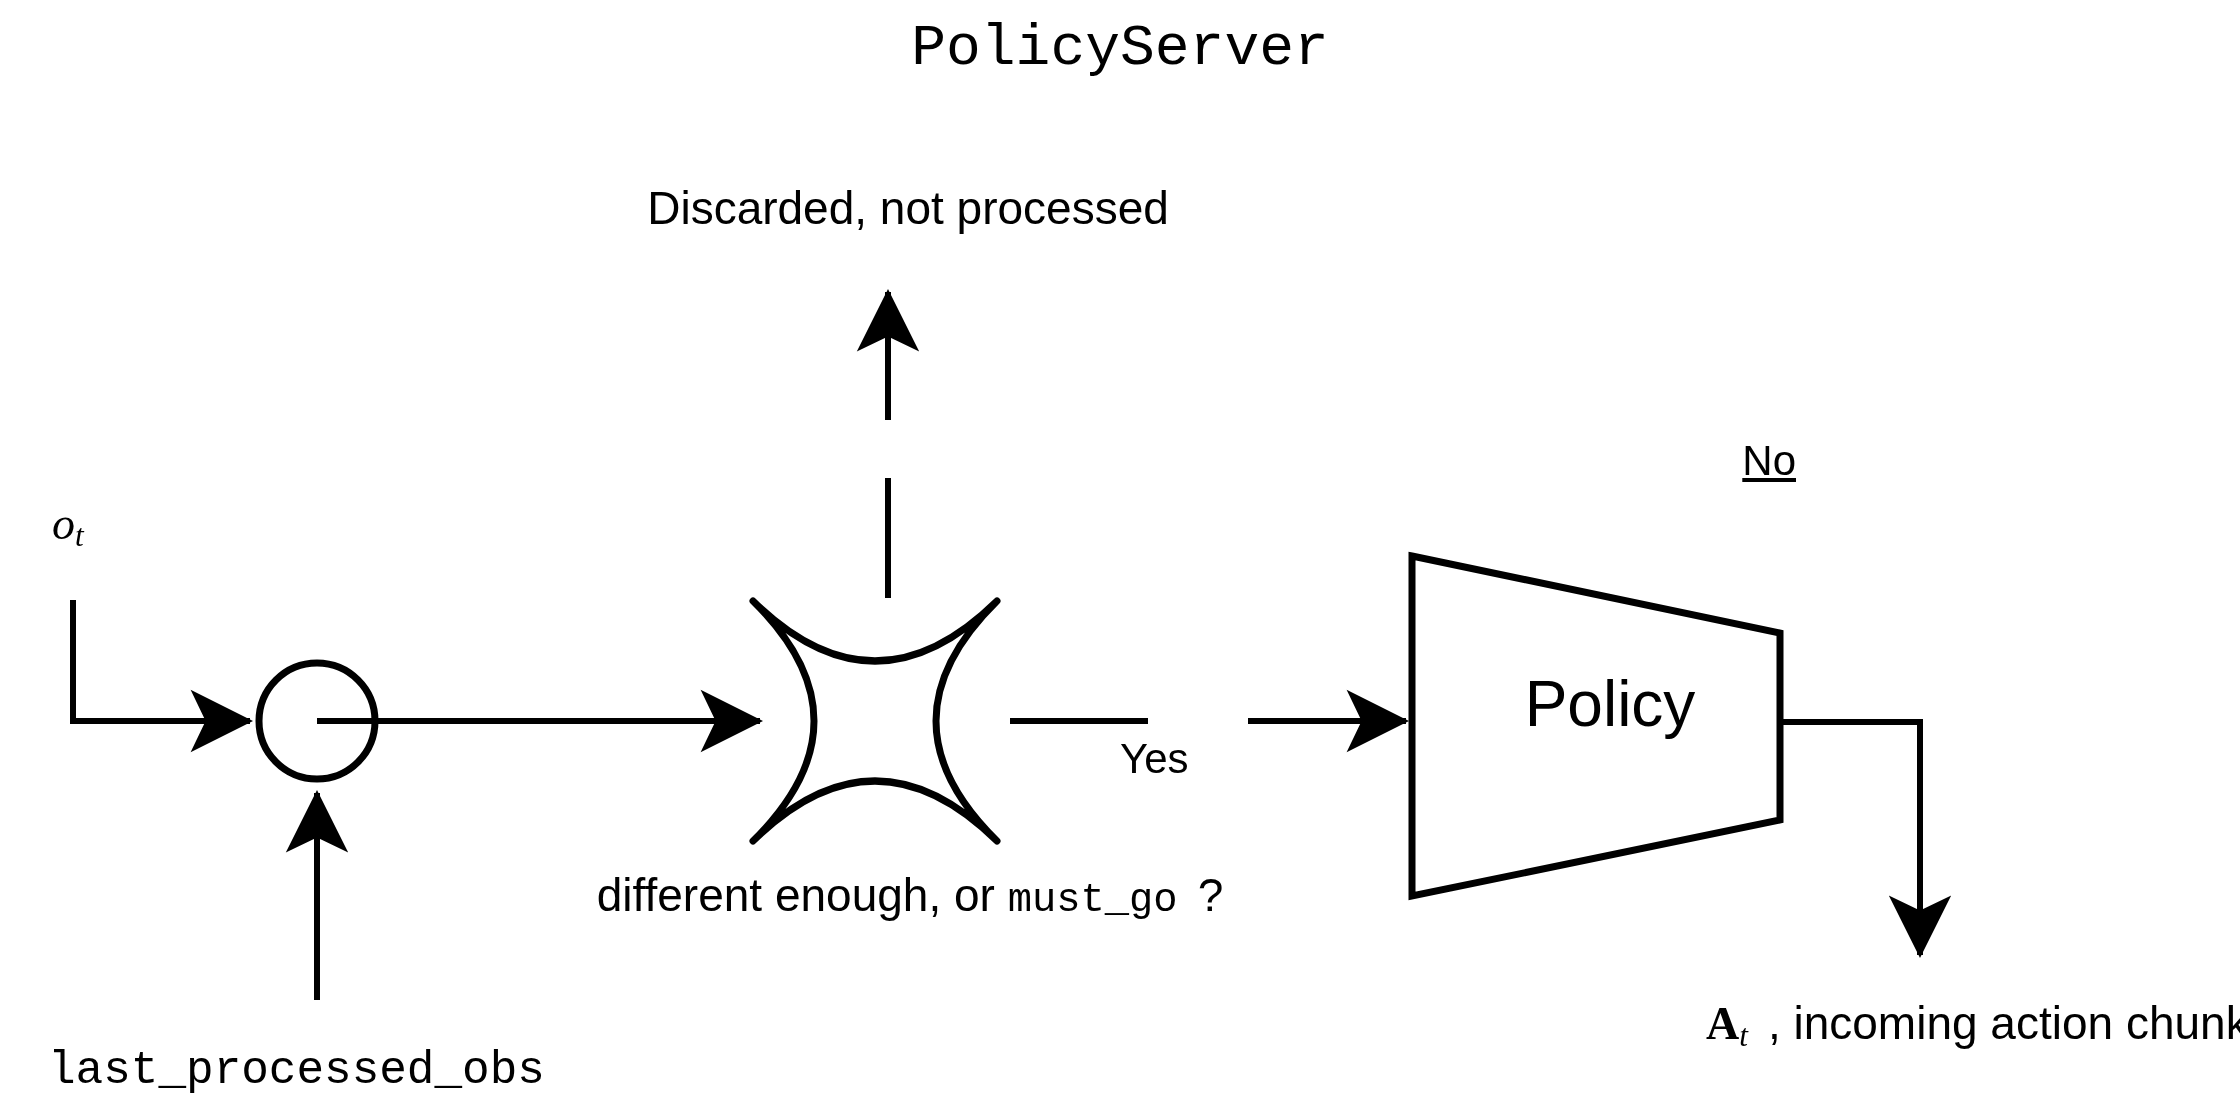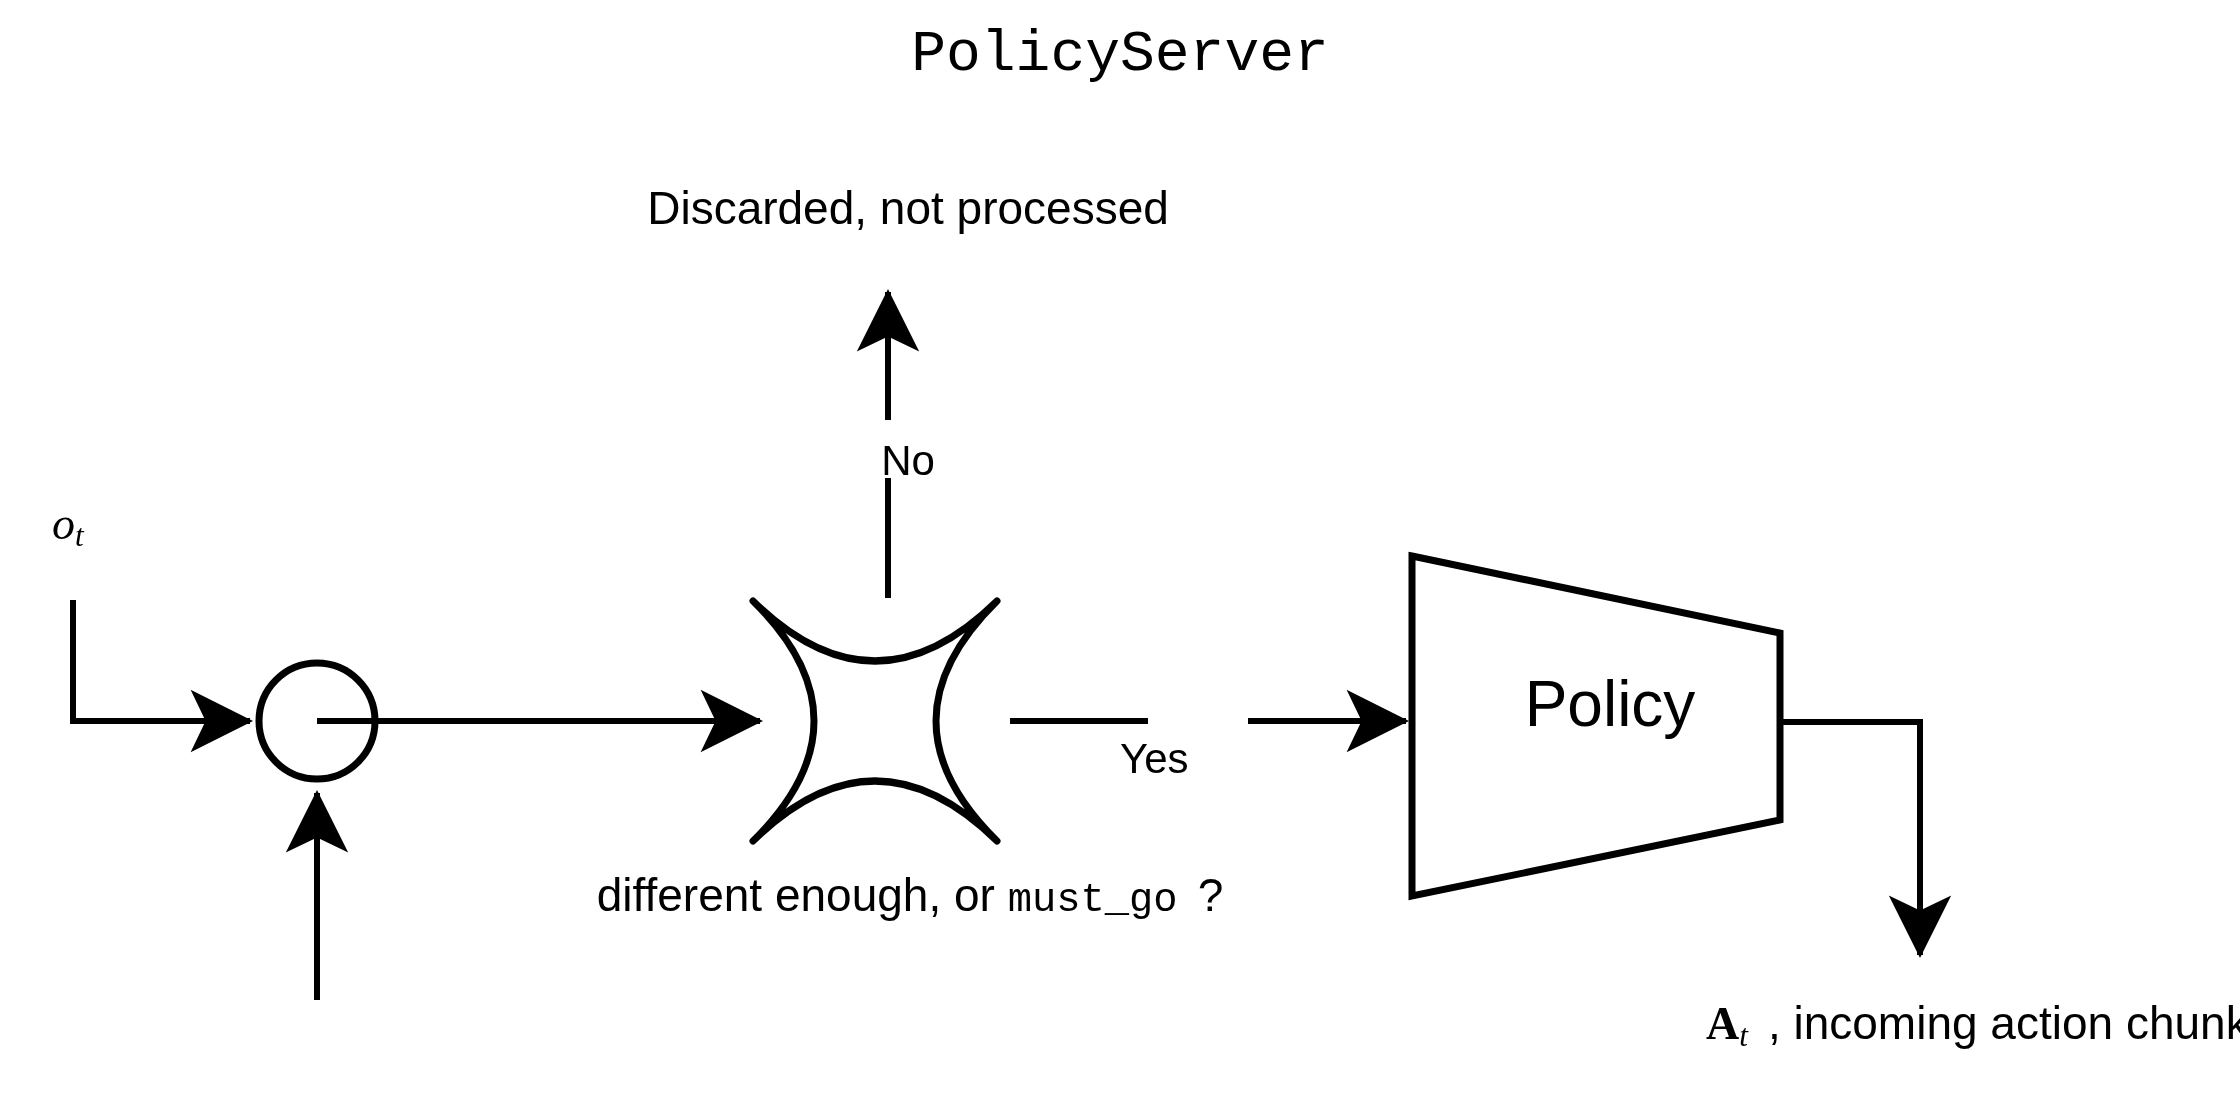--- a/index.html
+++ b/index.html
@@ -23,21 +23,21 @@
     width: 2240px;
     height: 1120px;
   }
   .lbl {
     position: absolute;
     white-space: nowrap;
     color: #000;
     line-height: 1;
   }
   .sans { font-family: "Liberation Sans", sans-serif; padding-left: 20px; }
-  .mono { font-family: "Liberation Mono", "DejaVu Sans Mono", monospace; margin-top: 6px; }
+  .mono { font-family: "Liberation Mono", "DejaVu Sans Mono", monospace; }
   .serif-i {
     font-family: "Liberation Serif", "DejaVu Serif", serif;
     font-style: italic;
   }
   .serif-b {
     font-family: "Liberation Serif", "DejaVu Serif", serif;
     font-weight: bold;
   }
   .sub {
     font-size: 0.68em;
@@ -51,22 +51,23 @@
     font-size: 58px;
     letter-spacing: 0px;
   }
   #discarded-label {
     left: 0; top: 185px; width: 1776px;
     text-align: center;
     font-size: 46px;
   }
   #no-label {
     left: 0; top: 440px; width: 1776px;
-    text-align: center;
+    text-align: right;
     font-size: 42px;
+    text-decoration: underline;
   }
   #yes-label {
     left: 1100px; top: 738px;
     font-size: 42px;
   }
   #decision-label {
     left: 0; top: 872px; width: 1800px;
     text-align: center;
     font-size: 46px;
   }
@@ -144,16 +145,17 @@
   <div class="lbl sans" id="no-label">No</div>
 
   <div class="lbl sans" id="yes-label">Yes</div>
 
   <div class="lbl sans" id="policy-label">Policy</div>
 
   <div class="lbl" id="decision-label"><span class="sans">different enough, or </span><span class="mono" style="font-size:0.88em">must_go</span><span class="sans">?</span></div>
 
   <div class="lbl" id="obs-label"><span class="serif-i">o</span><span class="serif-i sub">t</span></div>
 
+  <div class="lbl mono" id="last-obs-label">last_processed_obs</div>
 
   <div class="lbl" id="chunk-label"><span class="serif-b">A</span><span class="serif-i sub">t</span><span class="sans">, incoming action chunk</span></div>
 
 </div>
 
 </body></html>

